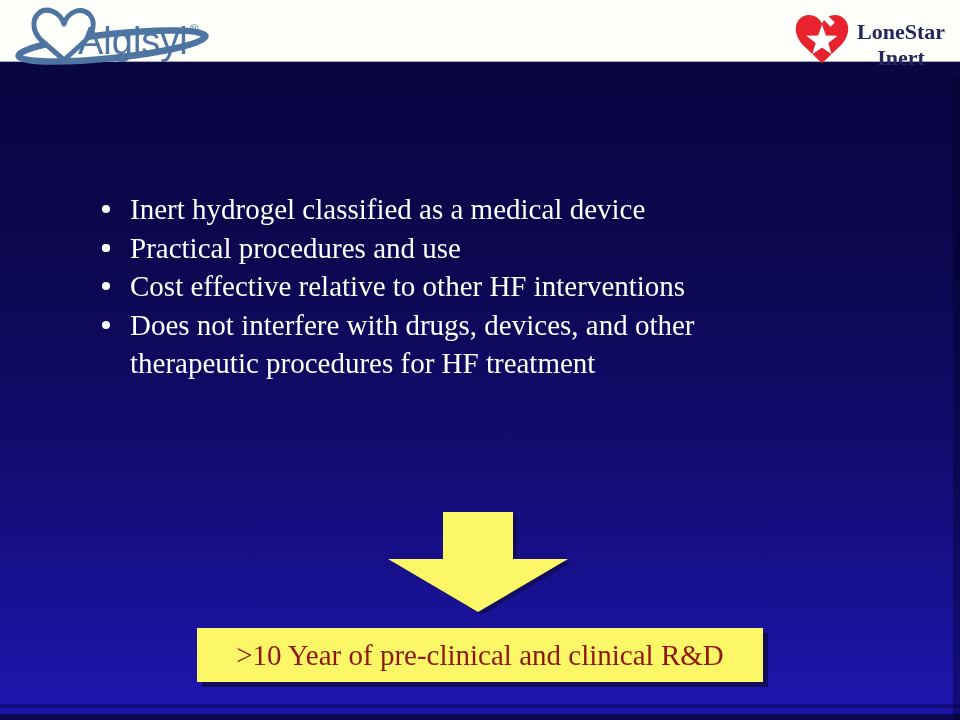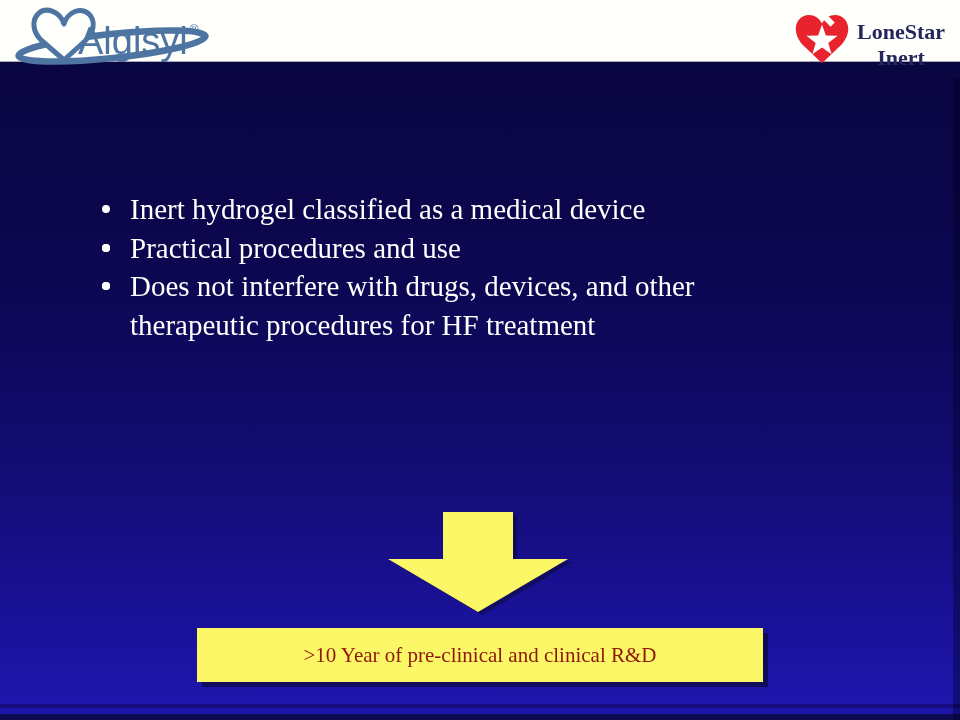--- a/index.html
+++ b/index.html
@@ -41,21 +41,21 @@
   .bullets .btext { white-space:pre-line; }
 
   
   .down-arrow { position:absolute; left:388px; top:512px; width:180px; height:101px;
                 filter:drop-shadow(4px 3px 0 rgba(8,8,38,0.45)); }
 
   
   .highlight-box { position:absolute; left:197px; top:628px; width:566px; height:54px;
                    background:#fbf767; box-shadow:5px 5px 0 rgba(6,6,32,0.55);
                    text-align:center; }
-  .highlight-box .htext { font-size:21px; line-height:54px; color:#8e1708; white-space:nowrap; }
+  .highlight-box .htext { font-size:29px; line-height:54px; color:#8e1708; white-space:nowrap; }
 </style>
 </head>
 <body>
 
 <div class="slide">
 
   <div class="banner">
 
     <svg class="algisyl-logo" viewBox="0 0 215 72">
       <ellipse cx="100" cy="44" rx="94" ry="12" transform="rotate(-6 100 44)" fill="none" stroke="#4e74a2" stroke-width="6.5"></ellipse>
@@ -75,21 +75,21 @@
       <div>Inert</div>
     </div>
   </div>
 
   <div class="content"></div>
 
   <ul class="bullets">
       <li><span class="dot"></span><span class="btext">Inert hydrogel classified as a medical device</span></li>
       <li><span class="dot"></span></li>
       <li><span class="dot"></span><span class="btext">Practical procedures and use</span></li>
-      <li><span class="dot"></span></li>
+      <li><span class="dot"></span><span class="btext">Cost effective relative to other HF interventions</span></li>
       <li><span class="dot"></span><span class="btext">Does not interfere with drugs, devices, and other
 therapeutic procedures for HF treatment</span></li>
     </ul>
 
   <svg class="down-arrow" viewBox="0 0 180 101">
     <polygon points="55,0 125,0 125,47 180,47 90,100 0,47 55,47" fill="#fbf767"></polygon>
   </svg>
 
   <div class="highlight-box">
     <span class="htext">&gt;10 Year of pre-clinical and clinical R&amp;D</span>

